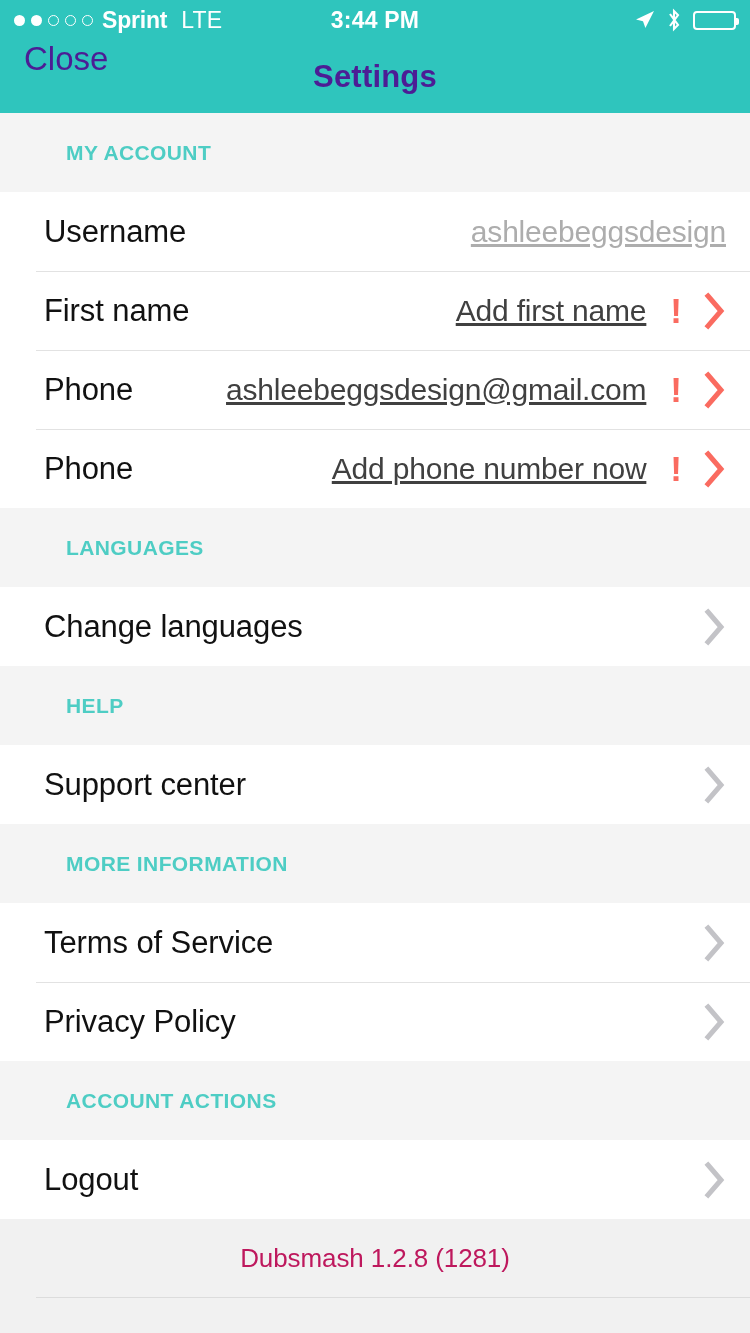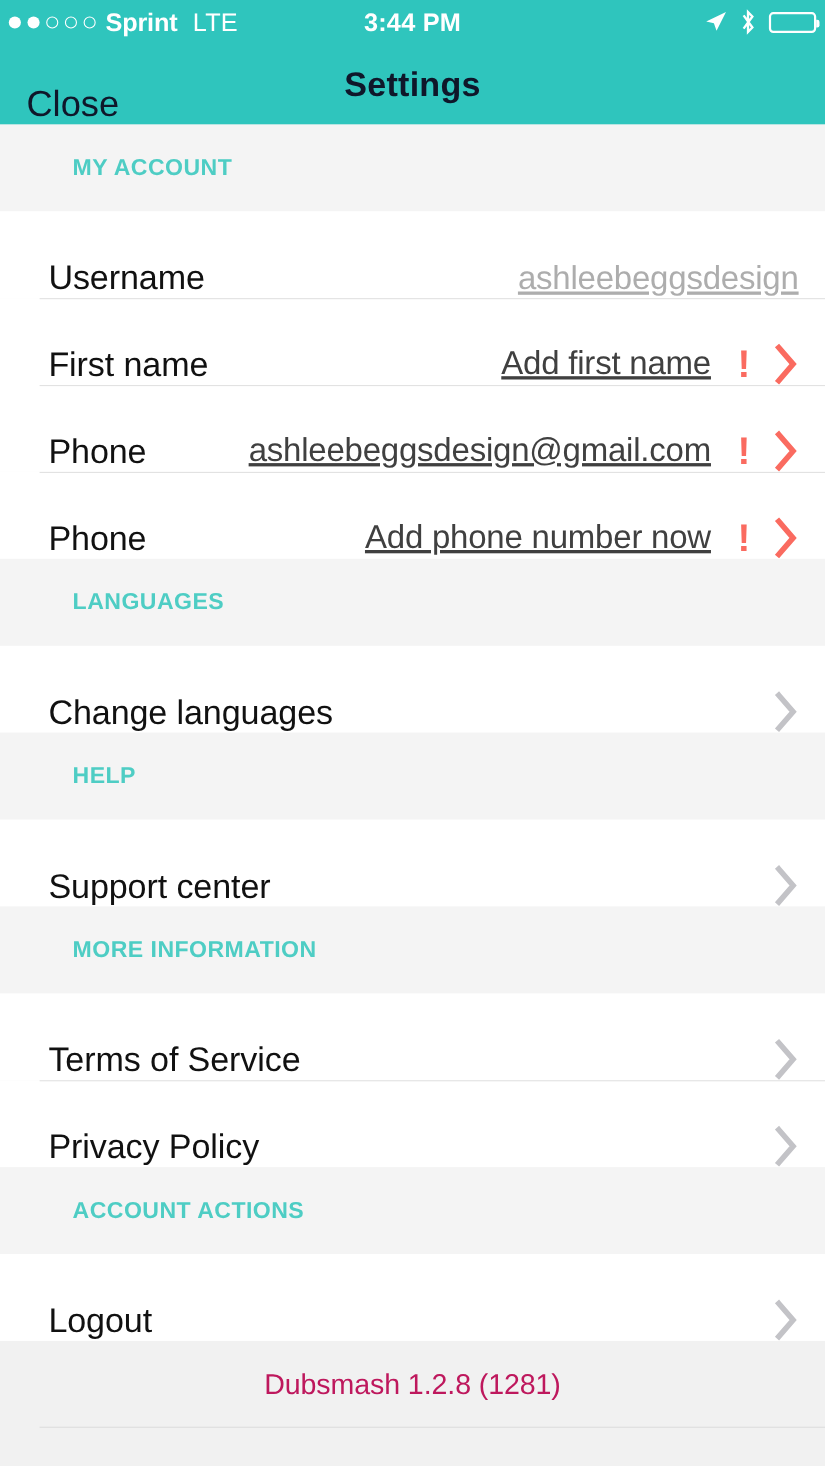--- a/index.html
+++ b/index.html
@@ -9,21 +9,21 @@
     font-family:"Liberation Sans", sans-serif;
     -webkit-font-smoothing:antialiased;
     overflow:hidden;
   }
   #screen { position:relative; width:750px; height:1333px; background:#f1f1f1; }
 
   
   .statusbar {
     height:40px; background:#2fc5bd;
     display:flex; align-items:center;
-    padding:0 8px; color:#ffffff;
+    padding:0 14px; color:#ffffff;
     position:relative;
   }
   .sb-left { display:flex; align-items:center; gap:0; }
   .dots { display:flex; align-items:center; gap:6px; margin-right:9px; }
   .dot { width:11px; height:11px; border-radius:50%; }
   .dot.filled { background:#ffffff; }
   .dot.hollow { background:transparent; border:1.6px solid #ffffff; }
   .carrier { font-size:23px; font-weight:bold; letter-spacing:-0.2px; }
   .network { font-size:23px; margin-left:14px; font-weight:normal; letter-spacing:0.2px; }
   .sb-center {
@@ -42,22 +42,22 @@
     position:relative; padding:2px;
   }
   .battery::after {
     content:""; position:absolute; right:-5px; top:5px;
     width:3px; height:7px; background:#ffffff; border-radius:0 2px 2px 0;
   }
   .battery-fill { height:100%; background:#ffffff; border-radius:1px; }
 
   
   .navbar {
-    height:73px; background:#2fc5bd; color:#0f172a;
-    display:flex; align-items:flex-end; position:relative;
+    height:73px; background:#2fc5bd; color:#4c1d95;
+    display:flex; align-items:flex-start; position:relative;
   }
   .nav-close {
     font-size:33px; font-weight:normal; padding-left:24px;
     letter-spacing:0px; cursor:pointer; position:relative; z-index:2;
   }
   .nav-title {
     position:absolute; left:0; right:0; top:0; bottom:0;
     display:flex; align-items:center; justify-content:center;
     font-size:31px; font-weight:bold; letter-spacing:0.2px;
   }
@@ -65,21 +65,21 @@
   
   .section-header {
     background:#f4f4f4; height:79px;
     display:flex; align-items:center;
     padding-left:66px;
     color:#4ecdc4; font-size:21px; font-weight:bold;
     letter-spacing:0.4px;
   }
   .row {
     background:#ffffff; height:79px;
-    display:flex; align-items:flex-end;
+    display:flex; align-items:center;
     padding:0 24px 0 44px;
     position:relative;
   }
   .row + .row::before {
     content:""; position:absolute; left:36px; right:0; top:0;
     height:1px; background:#e2e2e2;
   }
   .row-label {
     font-size:31px; color:#111111; font-weight:normal;
     letter-spacing:-0.1px; white-space:nowrap;

